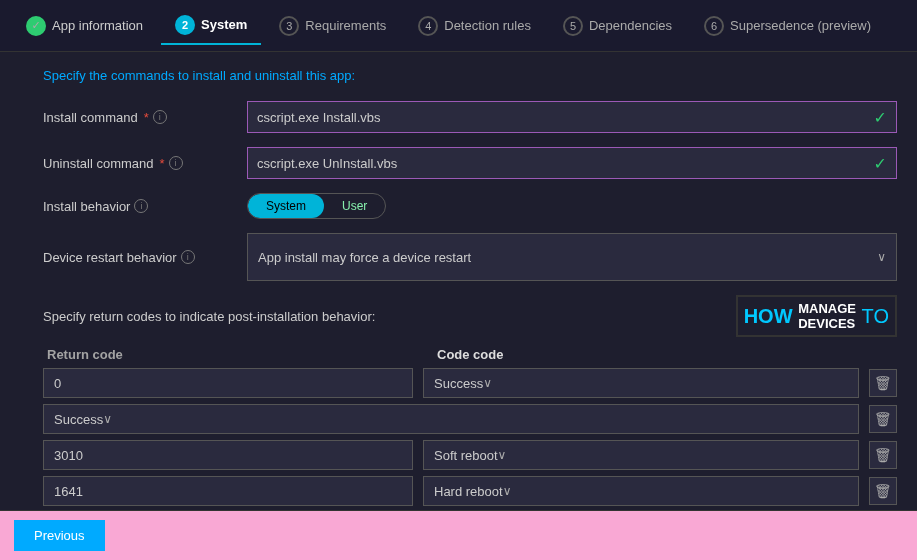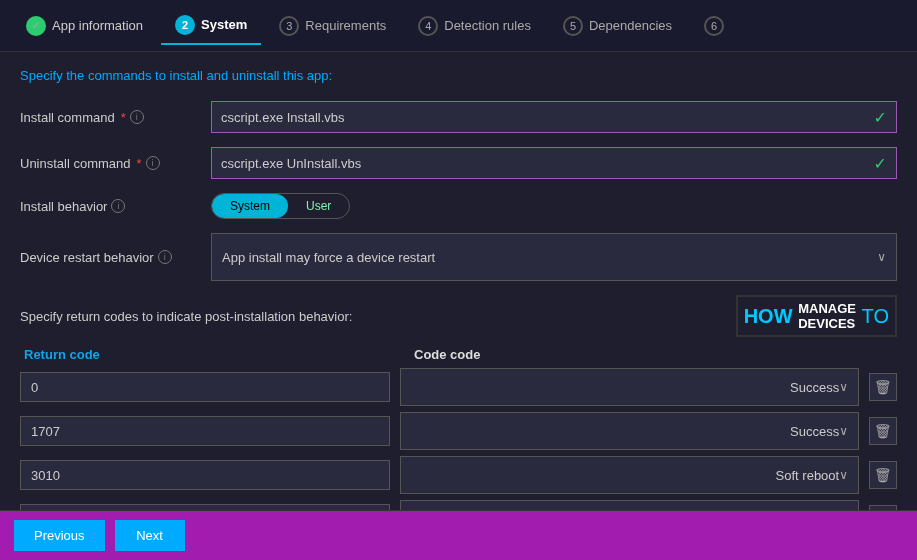--- a/index.html
+++ b/index.html
@@ -68,31 +68,32 @@
     .tab-circle.check {
       background: #2ecc71;
       border-color: #2ecc71;
     }
     
     .content {
       flex: 1;
       padding: 16px 20px;
       overflow-y: auto;
       background: #1e1e2e;
+      margin-left: 23px;
     }
     .section-header {
       color: #00aaff;
       font-size: 13px;
       margin-bottom: 18px;
     }
     .form-row {
       display: flex;
       align-items: center;
       margin-bottom: 14px;
-      gap: 16px;
+      gap: 29px;
     }
     .form-label {
       width: 175px;
       flex-shrink: 0;
       color: #ccc;
       display: flex;
       align-items: center;
       gap: 4px;
     }
     .required {
@@ -185,21 +186,21 @@
       border: 2px solid #333;
       padding: 4px 6px;
       display: inline-block;
     }
     .table-header {
       display: flex;
       gap: 10px;
       margin-bottom: 6px;
       padding: 0 4px;
     }
-    .col-code { width: 380px; font-weight: 600; color: #0ea5e9; }
+    .col-code { width: 380px; font-weight: 600; color: #a3a3a3; }
     .col-type { flex: 1; font-weight: 600; color: #ddd; }
     .table-row {
       display: flex;
       align-items: center;
       gap: 10px;
       margin-bottom: 6px;
     }
     .code-input {
       width: 370px;
       background: #2a2a3e;
@@ -209,43 +210,43 @@
       height: 30px;
       font-size: 13px;
       outline: none;
     }
     .type-dropdown {
       flex: 1;
       background: #2a2a3e;
       border: 1px solid #555;
       color: #ccc;
       padding: 5px 10px;
-      height: 38px;
-      display: flex;
-      align-items: center;
-      justify-content: flex-end;
+      height: 30px;
+      display: flex;
+      align-items: center;
+      justify-content: flex-start;
       cursor: pointer;
       font-size: 13px;
     }
     .delete-btn {
       width: 28px;
       height: 28px;
       background: #2a2a3e;
       border: 1px solid #555;
       color: #aaa;
       display: flex;
       align-items: center;
       justify-content: center;
       cursor: pointer;
       flex-shrink: 0;
       font-size: 14px;
     }
     
     .footer {
-      background: #a21caf;
+      background: #f9a8d4;
       border-top: 1px solid #333;
       padding: 10px 14px;
       display: flex;
       align-items: center;
       gap: 10px;
       height: 50px;
     }
     .btn-previous {
       background: #00aaff;
       color: #fff;
@@ -292,20 +293,21 @@
       <span>Detection rules</span>
     </div>
 
     <div class="tab-item">
       <div class="tab-circle">5</div>
       <span>Dependencies</span>
     </div>
 
     <div class="tab-item">
       <div class="tab-circle">6</div>
+      <span>Supersedence (preview)</span>
     </div>
 
   </div>
 
   <div class="content">
 
     <div class="section-header">Specify the commands to install and uninstall this app:</div>
 
     <div class="form-row">
       <div class="form-label">
@@ -378,21 +380,20 @@
 
     <div class="table-row">
           <input class="code-input" value="0" style="">
           <div class="type-dropdown">
             <span>Success</span>
             <span class="dropdown-arrow">∨</span>
           </div>
           <div class="delete-btn">🗑</div>
         </div>
         <div class="table-row">
-          <input class="code-input" value="1707" style="">
           <div class="type-dropdown">
             <span>Success</span>
             <span class="dropdown-arrow">∨</span>
           </div>
           <div class="delete-btn">🗑</div>
         </div>
         <div class="table-row">
           <input class="code-input" value="3010" style="">
           <div class="type-dropdown">
             <span>Soft reboot</span>
@@ -415,16 +416,15 @@
             <span class="dropdown-arrow">∨</span>
           </div>
           <div class="delete-btn">🗑</div>
         </div>
       </div>
 
   </div>
 
   <div class="footer">
     <button class="btn-previous">Previous</button>
-    <button class="btn-next">Next</button>
   </div>
 
 </div>
 
 </body></html>

